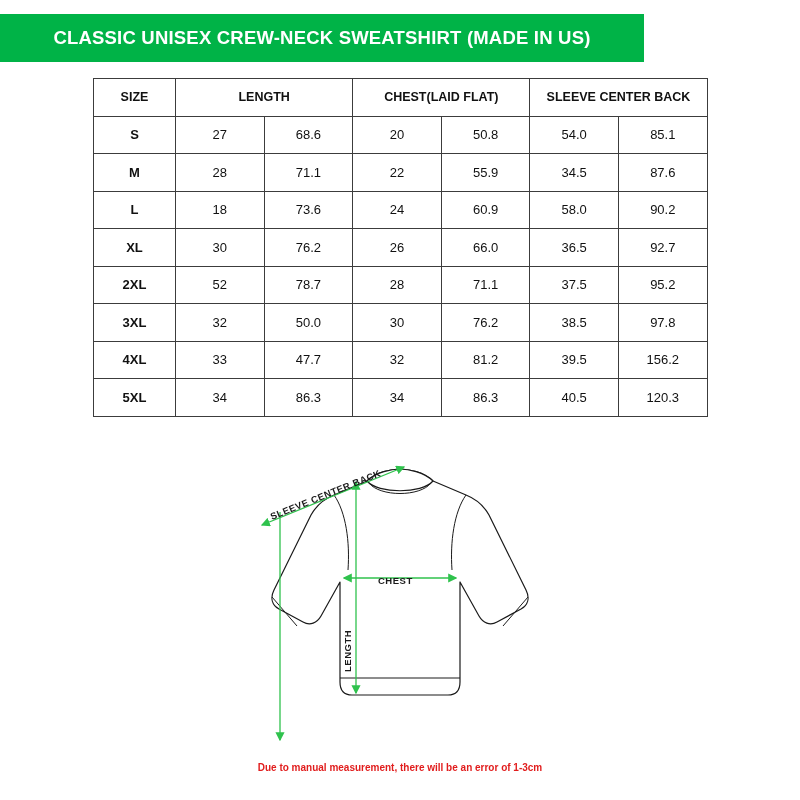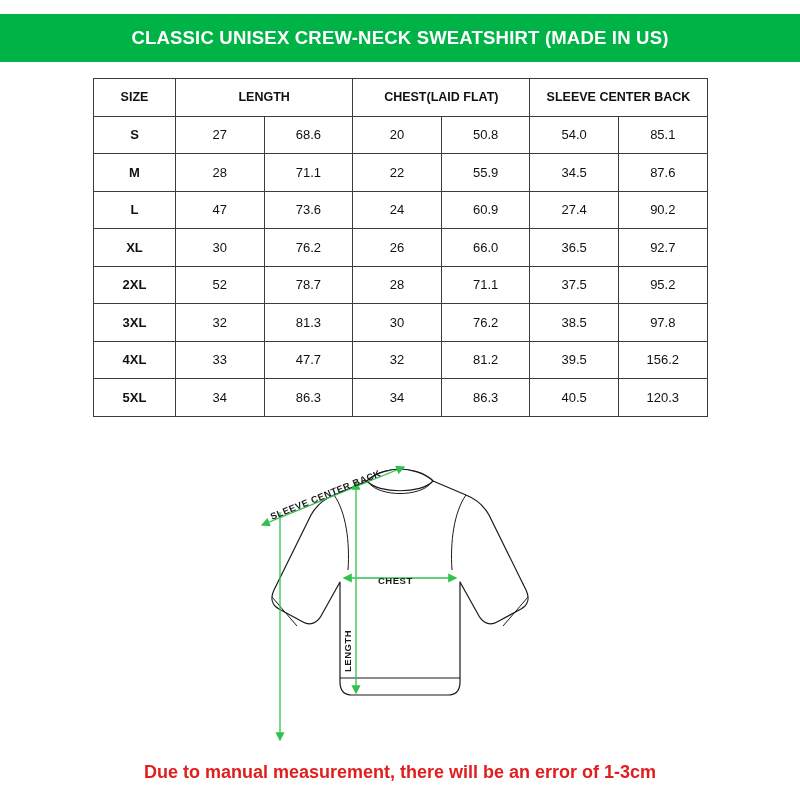--- a/index.html
+++ b/index.html
@@ -19,21 +19,21 @@
     width: 800px;
     height: 800px;
     box-sizing: border-box;
   }
 
   
   .banner {
     position: absolute;
     left: 0;
     top: 14px;
-    width: 800px;
+    width: 644px;
     height: 48px;
     background: #00b347;
     display: flex;
     align-items: center;
     justify-content: center;
   }
   .banner-title {
     color: #ffffff;
     font-size: 18.5px;
     font-weight: bold;
@@ -93,21 +93,21 @@
   }
 
   
   .footnote {
     position: absolute;
     left: 0;
     top: 762px;
     width: 800px;
     text-align: center;
     color: #e11d1d;
-    font-size: 18px;
+    font-size: 10px;
     font-weight: bold;
   }
 </style>
 </head>
 <body>
 
 <div class="page">
 
   <div class="banner">
     <div class="banner-title">CLASSIC UNISEX CREW-NECK SWEATSHIRT (MADE IN US)</div>
@@ -146,25 +146,25 @@
           <td class="sizecell">M</td>
           <td>28</td>
           <td>71.1</td>
           <td>22</td>
           <td>55.9</td>
           <td>34.5</td>
           <td>87.6</td>
         </tr>
         <tr>
           <td class="sizecell">L</td>
-          <td>47</td>
+          <td>18</td>
           <td>73.6</td>
           <td>24</td>
           <td>60.9</td>
-          <td>27.4</td>
+          <td>58.0</td>
           <td>90.2</td>
         </tr>
         <tr>
           <td class="sizecell">XL</td>
           <td>30</td>
           <td>76.2</td>
           <td>26</td>
           <td>66.0</td>
           <td>36.5</td>
           <td>92.7</td>
@@ -174,21 +174,21 @@
           <td>52</td>
           <td>78.7</td>
           <td>28</td>
           <td>71.1</td>
           <td>37.5</td>
           <td>95.2</td>
         </tr>
         <tr>
           <td class="sizecell">3XL</td>
           <td>32</td>
-          <td>81.3</td>
+          <td>50.0</td>
           <td>30</td>
           <td>76.2</td>
           <td>38.5</td>
           <td>97.8</td>
         </tr>
         <tr>
           <td class="sizecell">4XL</td>
           <td>33</td>
           <td>47.7</td>
           <td>32</td>

